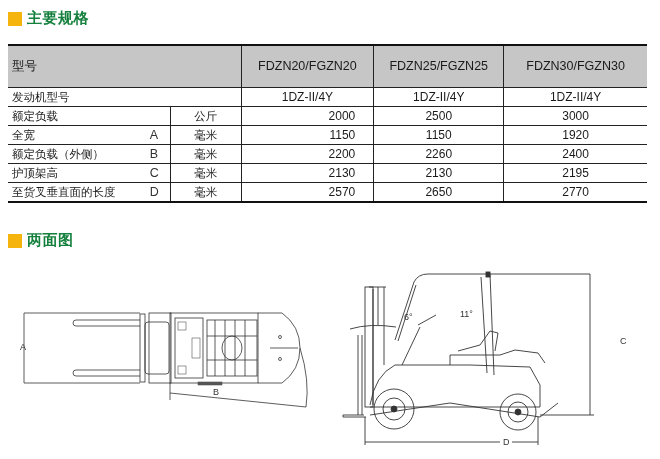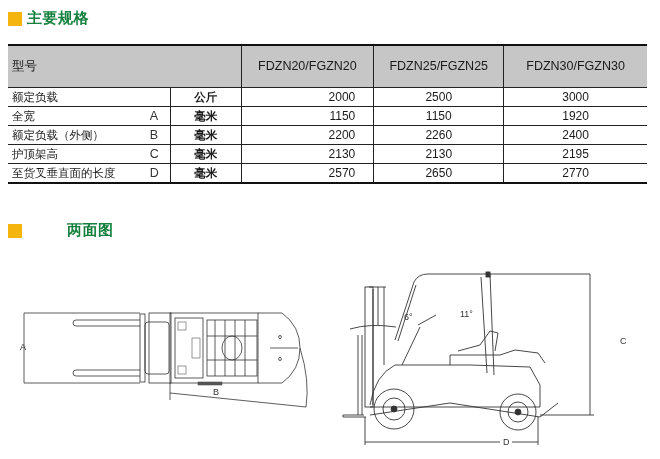--- a/index.html
+++ b/index.html
@@ -4,29 +4,29 @@
 <style>
   * { box-sizing: border-box; margin: 0; padding: 0; }
   html, body { width: 660px; height: 459px; background: #ffffff; overflow: hidden; }
   body { position: relative; font-family: "Liberation Sans", "DejaVu Sans", sans-serif; color: #1a1a1a; }
 
   .section-head { position: absolute; left: 8px; display: flex; align-items: center; }
   .section-head .marker { width: 14px; height: 14px; background: #f6b40e; margin-right: 5px; }
   .section-head .title { font-size: 15px; font-family: "DejaVu Sans", sans-serif; font-weight: bold; color: #15803d; letter-spacing: 0.5px; }
 
   #spec-head { top: 9px; }
-  #diagram-head { top: 221px; gap: 40px; }
+  #diagram-head { top: 231px; }
 
   table.spec { position: absolute; left: 8px; top: 44px; width: 639px; border-collapse: collapse; font-size: 12px; }
   table.spec { border-top: 2px solid #111; border-bottom: 2px solid #111; }
   table.spec td { border-bottom: 1px solid #222; height: 19px; padding: 0 4px; line-height: 18px; font-family: "Liberation Sans", sans-serif; }
   table.spec tr.header td { height: 42px; background: #c6c6c6; font-size: 12.5px; }
   table.spec td.c-name { width: 143px; text-align: left; font-family: "DejaVu Sans", sans-serif; font-size: 11.5px; }
   table.spec td.c-code { width: 25px; text-align: left; font-size: 12.5px; color: #333; }
-  table.spec td.c-unit { width: 73px; text-align: center; border-left: 1px solid #222; font-family: "DejaVu Sans", sans-serif; font-size: 11.5px; font-weight: bold; }
+  table.spec td.c-unit { width: 73px; text-align: center; border-left: 1px solid #222; font-family: "DejaVu Sans", sans-serif; font-size: 11.5px; }
   table.spec td.c-val  { text-align: center; border-left: 1px solid #222; }
   table.spec td.c-v1 { width: 134px; }
   table.spec td.c-v2 { width: 131px; }
   table.spec td.c-v3 { width: 145px; }
   table.spec td.c-v1.num { text-align: right; padding-right: 18px; }
 
   .diagram { position: absolute; }
   .diagram svg { display: block; }
   .dim-label { position: absolute; font-size: 9px; color: #333; font-family: "Liberation Sans", sans-serif; }
 </style>
@@ -38,20 +38,26 @@
   <span class="title">主要规格</span>
 </div>
 
 <table class="spec">
   <tbody>
       <tr class="header">
     <td colspan="3" class="c-name" style="font-size:12.5px;">型号</td>
     <td class="c-val c-v1">FDZN20/FGZN20</td>
     <td class="c-val c-v2">FDZN25/FGZN25</td>
     <td class="c-val c-v3">FDZN30/FGZN30</td>
+  </tr>
+  <tr>
+    <td colspan="3" class="c-name">发动机型号</td>
+    <td class="c-val c-v1">1DZ-II/4Y</td>
+    <td class="c-val c-v2">1DZ-II/4Y</td>
+    <td class="c-val c-v3">1DZ-II/4Y</td>
   </tr>
   <tr>
     <td colspan="2" class="c-name">额定负载</td>
     <td class="c-unit">公斤</td>
     <td class="c-val c-v1 num">2000</td>
     <td class="c-val c-v2">2500</td>
     <td class="c-val c-v3">3000</td>
   </tr>
   <tr>
     <td class="c-name">全宽</td>

